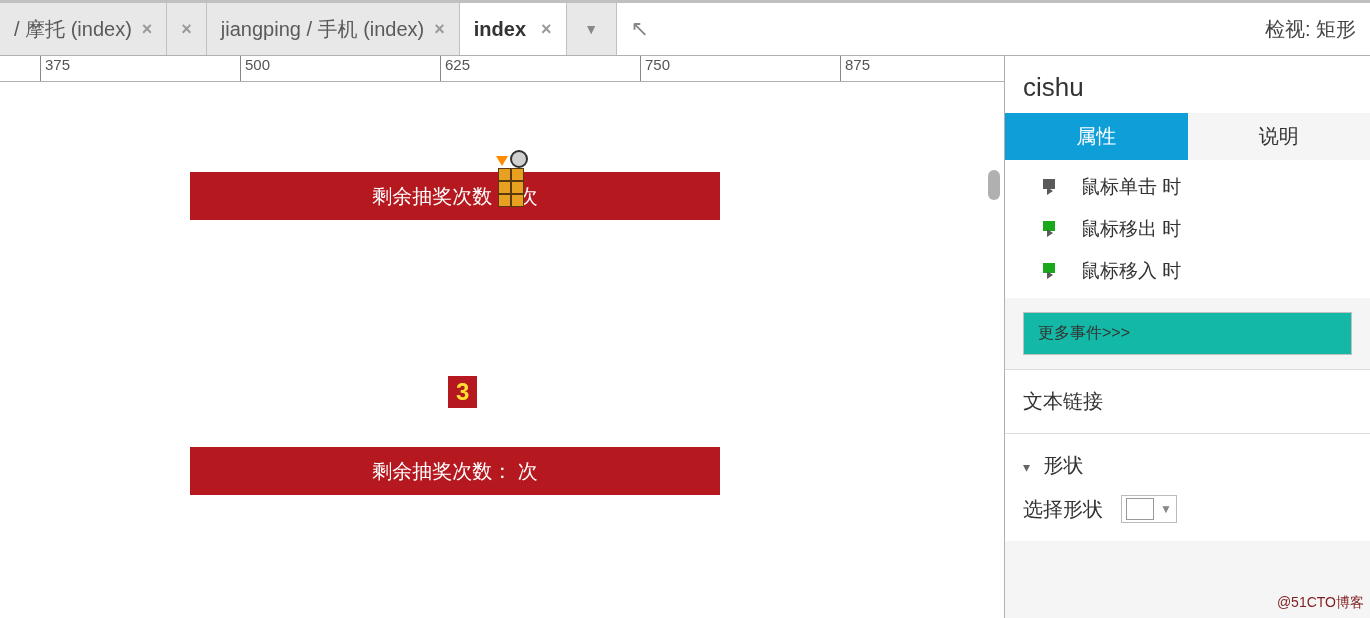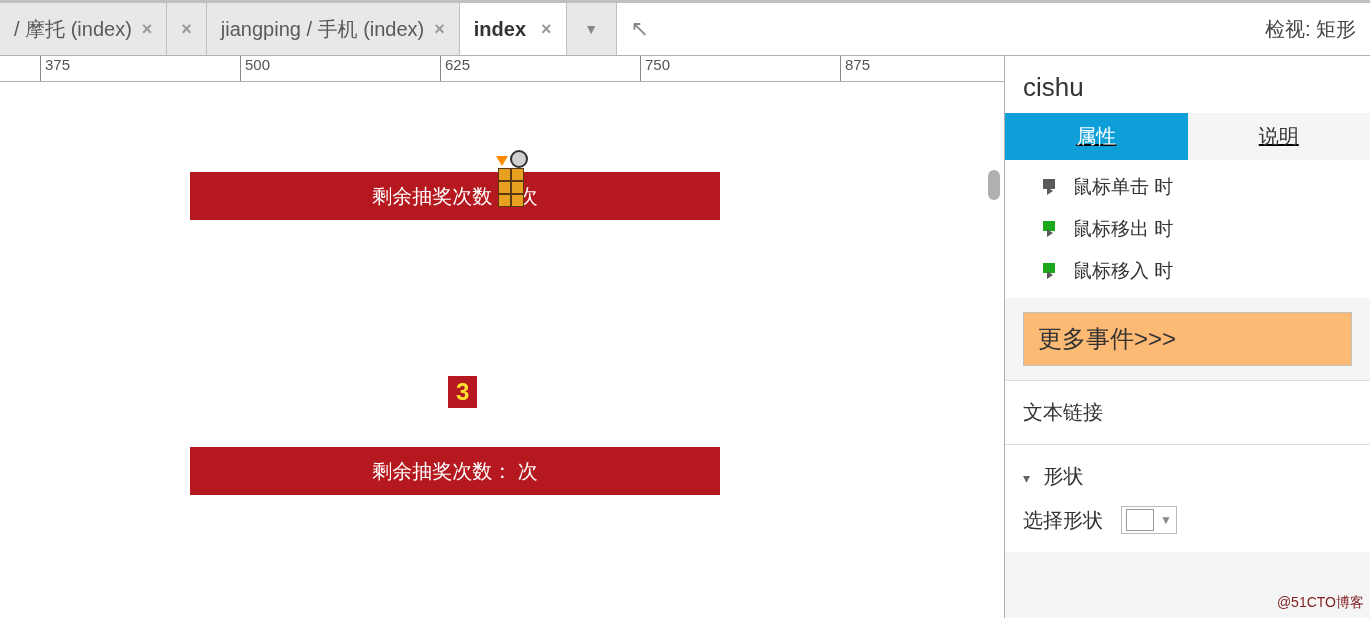--- a/index.html
+++ b/index.html
@@ -32,33 +32,33 @@
     .dyn-body { position: absolute; top: 18px; left: 0; display: flex; flex-direction: column; }
     .dyn-row { display: flex; }
     .dyn-cell { width: 13px; height: 13px; background: #e8a020; border: 1.5px solid #5a3810; }
     
     .num3 { position: absolute; left: 448px; top: 294px; background: #b5191f; color: #ffe030; font-size: 24px; font-weight: bold; padding: 2px 8px; }
     
     .scroll-handle { position: absolute; right: 4px; top: 88px; width: 12px; height: 30px; background: #b0b0b0; border-radius: 6px; }
     
     .right-panel { width: 366px; background: #f5f5f5; border-left: 1px solid #b0b0b0; display: flex; flex-direction: column; }
     .panel-title { font-size: 26px; color: #333; padding: 16px 18px 10px; background: #fff; }
-    .panel-tabs { display: flex; text-decoration: underline; }
+    .panel-tabs { display: flex; }
     .ptab { flex: 1; text-align: center; padding: 10px 0; font-size: 20px; color: #333; background: #f5f5f5; cursor: pointer; }
     .ptab.active { background: #0f9fd8; color: #fff; }
     
     .events-list { padding: 6px 0; background: #fff; }
-    .event-item { display: flex; align-items: center; gap: 10px; padding: 8px 12px 8px 38px; font-size: 19px; color: #333; cursor: pointer; }
+    .event-item { display: flex; align-items: center; gap: 18px; padding: 8px 12px 8px 38px; font-size: 19px; color: #333; cursor: pointer; }
     .ev-icon { width: 20px; height: 16px; position: relative; }
     .ev-icon::before { content: ""; position: absolute; width: 12px; height: 10px; background: #5a5a5a; top: 0; left: 0; }
     .ev-icon::after { content: ""; position: absolute; width: 0; height: 0; border-left: 6px solid #5a5a5a; border-top: 4px solid transparent; border-bottom: 4px solid transparent; left: 4px; top: 8px; }
     .ev-icon.green::before { background: #1aa91a; }
     .ev-icon.green::after { border-left-color: #5a5a5a; }
     
-    .more-events { border: 1px solid #c0c0c0; margin: 14px 18px; padding: 10px 14px; font-size: 24px; color: #333; background: #fdba74; cursor: pointer; }
+    .more-events { border: 1px solid #c0c0c0; margin: 14px 18px; padding: 10px 14px; font-size: 16px; color: #333; background: #14b8a6; cursor: pointer; }
     
     .section { border-top: 1px solid #ddd; padding: 18px 18px; font-size: 20px; color: #333; background: #fff; }
     .section .chev { margin-right: 8px; color: #666; font-size: 14px; }
     .shape-row { display: flex; align-items: center; gap: 18px; margin-top: 16px; }
     .shape-swatch { width: 28px; height: 22px; border: 1px solid #999; background: #fff; }
     .shape-drop-ic { color: #888; font-size: 12px; }
     
     .watermark { position: absolute; right: 6px; bottom: 6px; font-size: 14px; color: #7f1d1d; }
   </style>
 </head>

